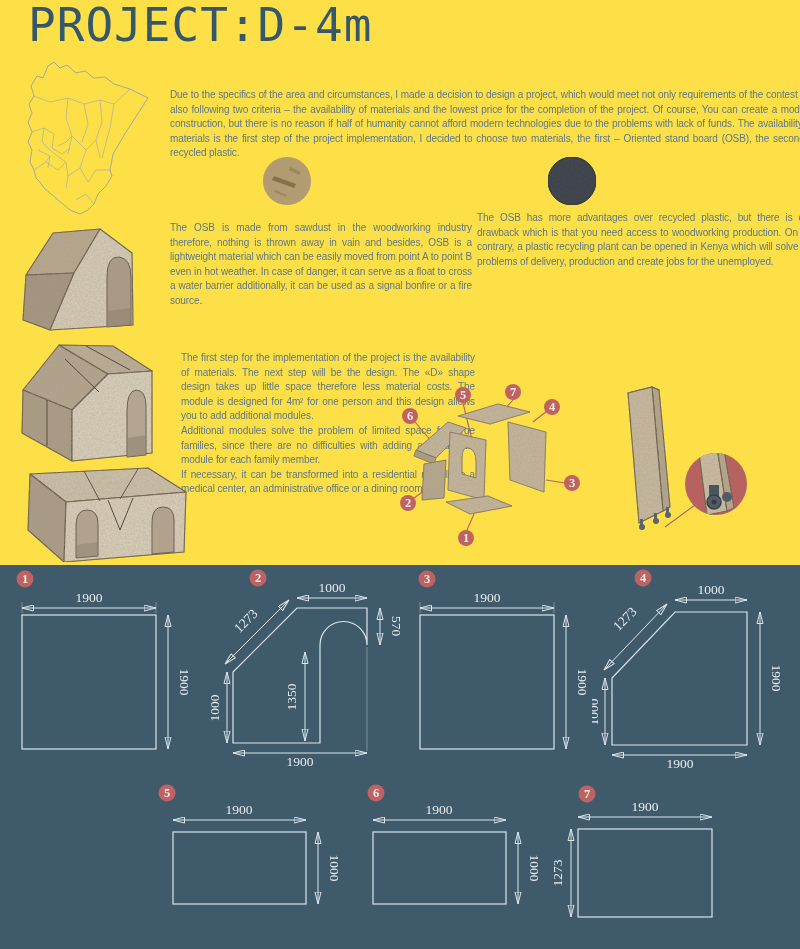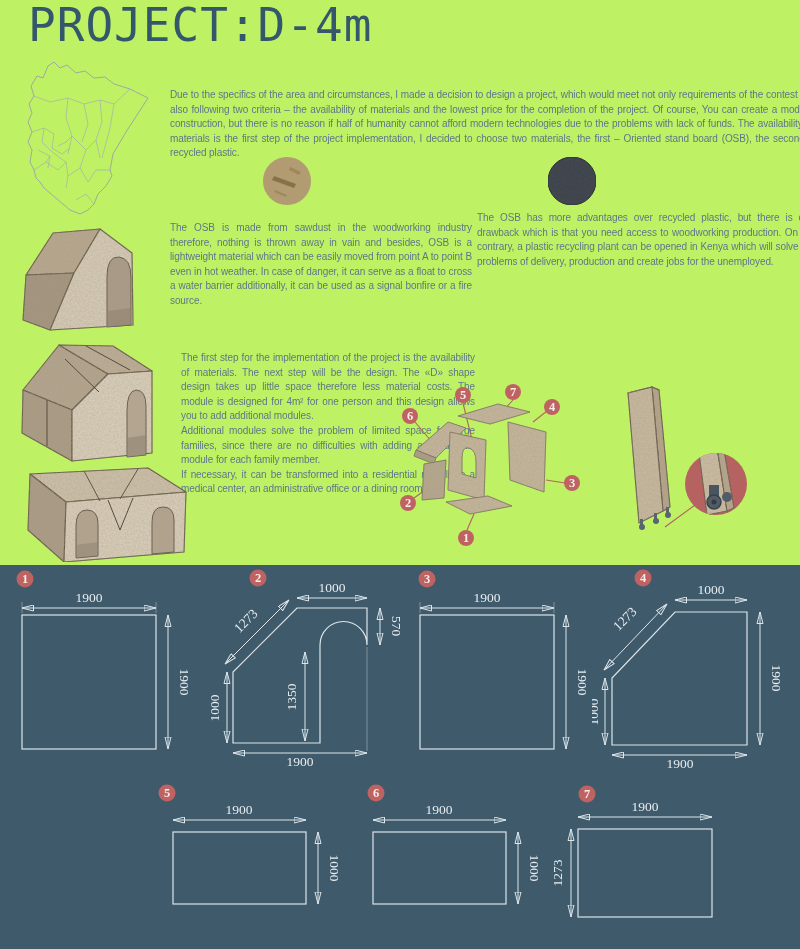--- a/index.html
+++ b/index.html
@@ -1,16 +1,16 @@
 <!DOCTYPE html>
 <html><head>
 <meta charset="utf-8">
 <style>
   html,body{margin:0;padding:0;background:#fff;}
-  .poster{position:relative;width:800px;height:949px;background:#bef264;overflow:hidden;
+  .poster{position:relative;width:800px;height:949px;background:#fde047;overflow:hidden;
           font-family:"Liberation Sans",sans-serif;}
   h1.title{position:absolute;left:28px;top:2px;margin:0;color:#35576c;
            font-family:"DejaVu Sans Mono",monospace;font-weight:500;font-size:46px;line-height:1;
            letter-spacing:1px;}
   .para{position:absolute;margin:16px;color:#5d7888;font-size:10px;line-height:14.6px;
         text-align:justify;letter-spacing:-0.1px;}
   .para p{margin:0;}
   .abs{position:absolute;}
   .dark{position:absolute;left:0;top:565px;width:800px;height:384px;background:#3f5a6b;}
   svg{display:block;}

